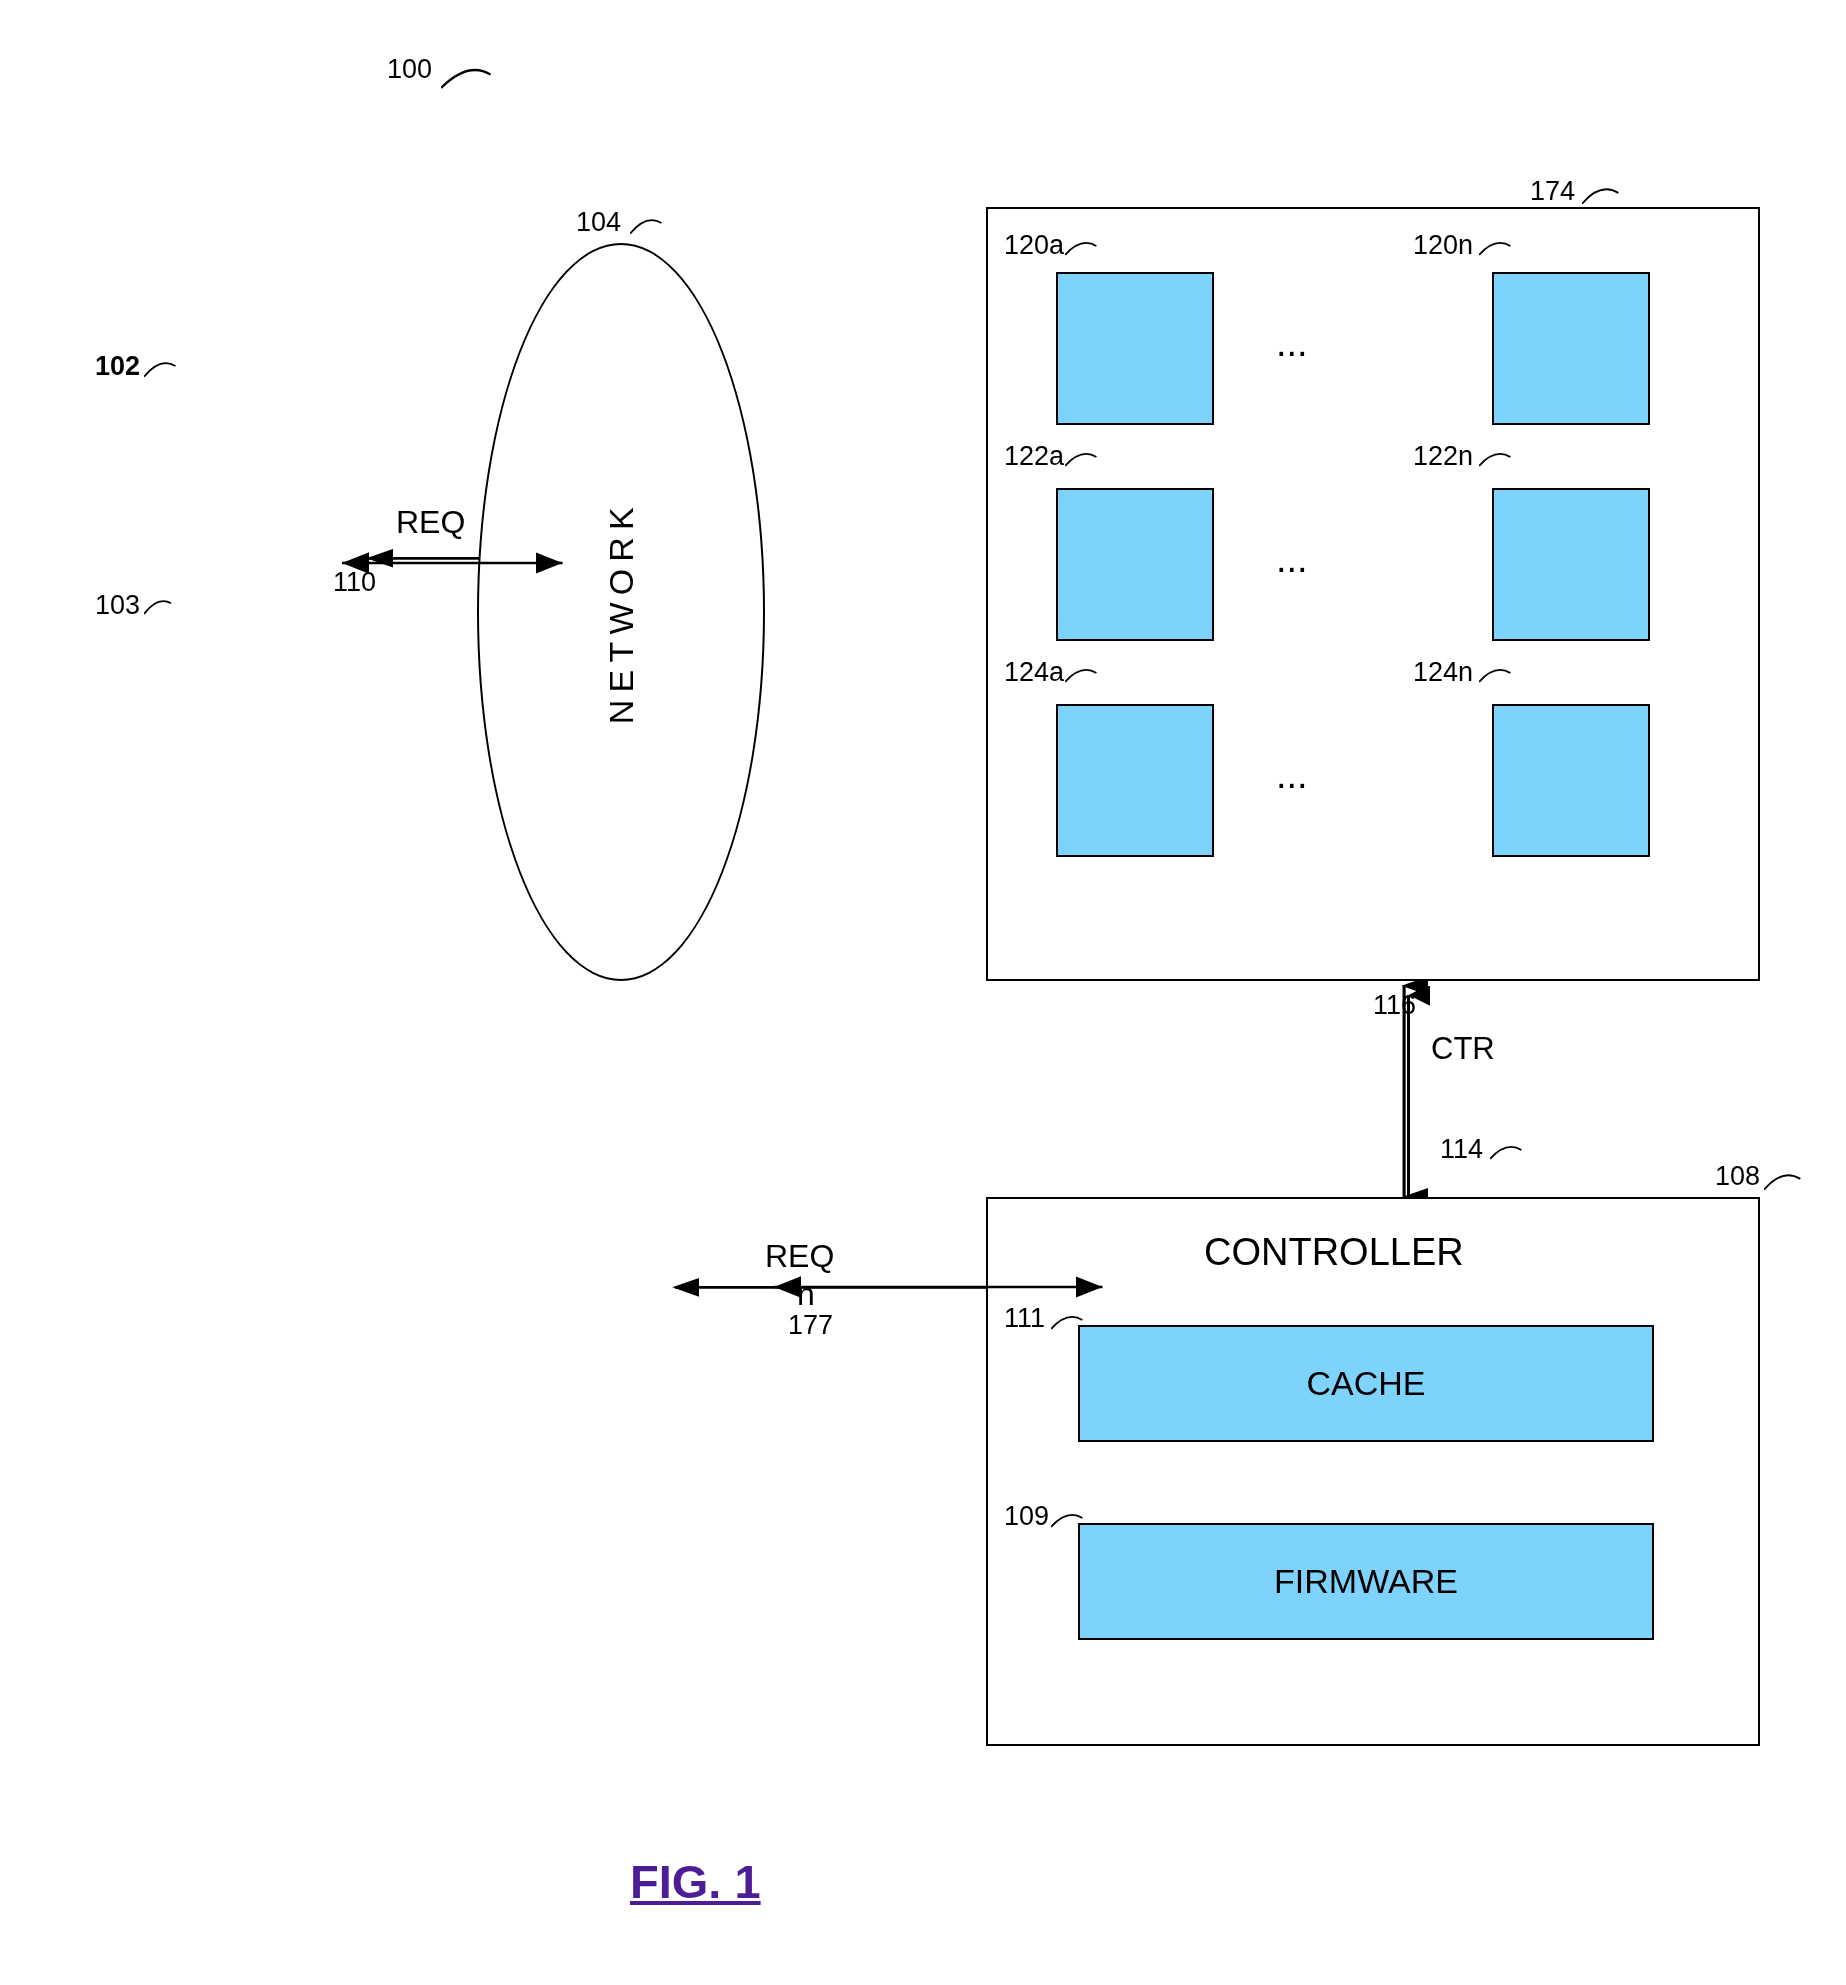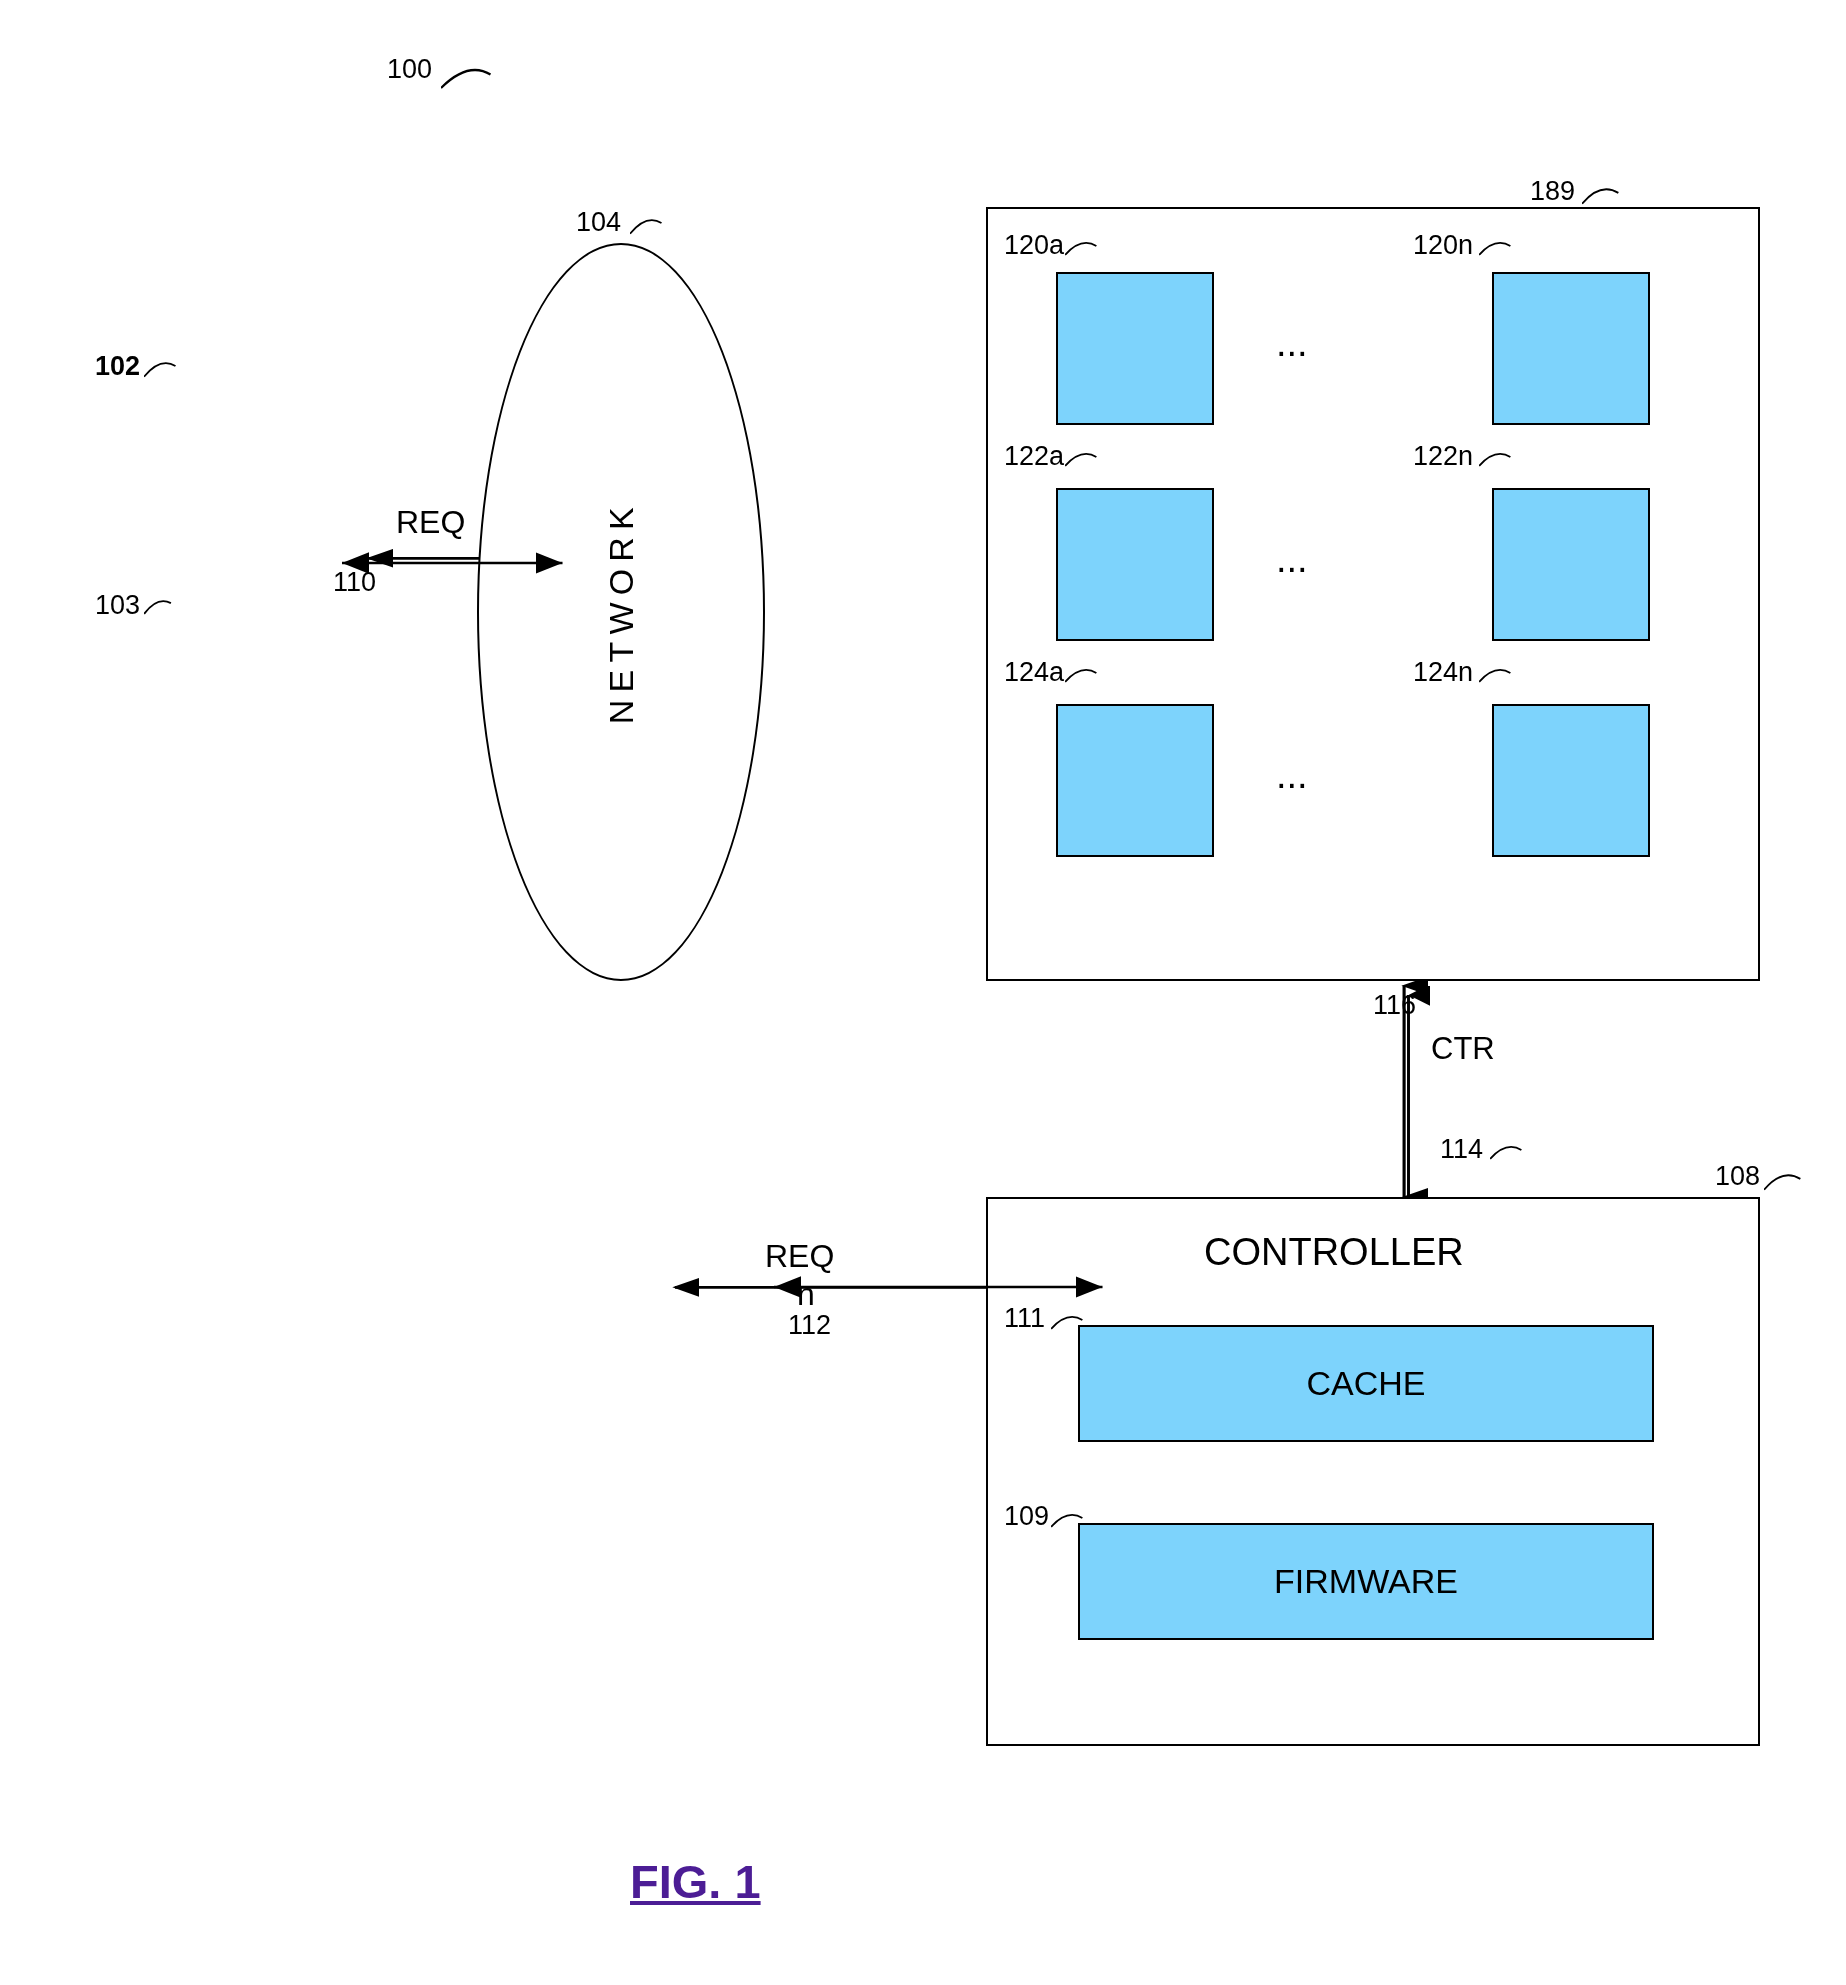--- a/index.html
+++ b/index.html
@@ -173,41 +173,41 @@
     <path d="M0,22 Q18,0 35,10" stroke="#000" stroke-width="2" fill="none"></path>
   </svg>
 
   <span class="label" style="left:396px; top:504px; font-size:32px;">REQ</span>
 
   <span class="ref" style="left:333px; top:567px;">110</span>
 
   <span class="label" style="left:765px; top:1238px; font-size:32px;">REQ</span>
   <span class="label" style="left:797px; top:1276px; font-size:32px;">n</span>
 
-  <span class="ref" style="left:788px; top:1310px;">112</span>
+  <span class="ref" style="left:788px; top:1310px;">177</span>
 
   <div class="box" style="left:986px; top:207px; width:774px; height:774px;">
 
     <div class="inner-box" style="left:68px; top:63px; width:158px; height:153px;"></div>
 
     <div class="inner-box" style="left:504px; top:63px; width:158px; height:153px;"></div>
 
     <span style="position:absolute;left:288px;top:113px;font-size:38px;">...</span>
 
     <div class="inner-box" style="left:68px; top:279px; width:158px; height:153px;"></div>
     <div class="inner-box" style="left:504px; top:279px; width:158px; height:153px;"></div>
     <span style="position:absolute;left:288px;top:329px;font-size:38px;">...</span>
 
     <div class="inner-box" style="left:68px; top:495px; width:158px; height:153px;"></div>
     <div class="inner-box" style="left:504px; top:495px; width:158px; height:153px;"></div>
     <span style="position:absolute;left:288px;top:545px;font-size:38px;">...</span>
 
   </div>
 
-  <span class="ref" style="left:1530px; top:176px;">189</span>
+  <span class="ref" style="left:1530px; top:176px;">174</span>
   <svg style="position:absolute;left:1582px;top:182px;" width="41" height="29" viewBox="0 0 45 32">
     <path d="M0,24 Q20,0 40,12" stroke="#000" stroke-width="2" fill="none"></path>
   </svg>
 
   <span class="ref" style="left:1004px; top:230px;">120a</span>
   <svg style="position:absolute;left:1065px;top:237px;" width="36" height="25" viewBox="0 0 40 28">
     <path d="M0,20 Q18,0 35,10" stroke="#000" stroke-width="2" fill="none"></path>
   </svg>
 
   <span class="ref" style="left:1413px; top:230px;">120n</span>

